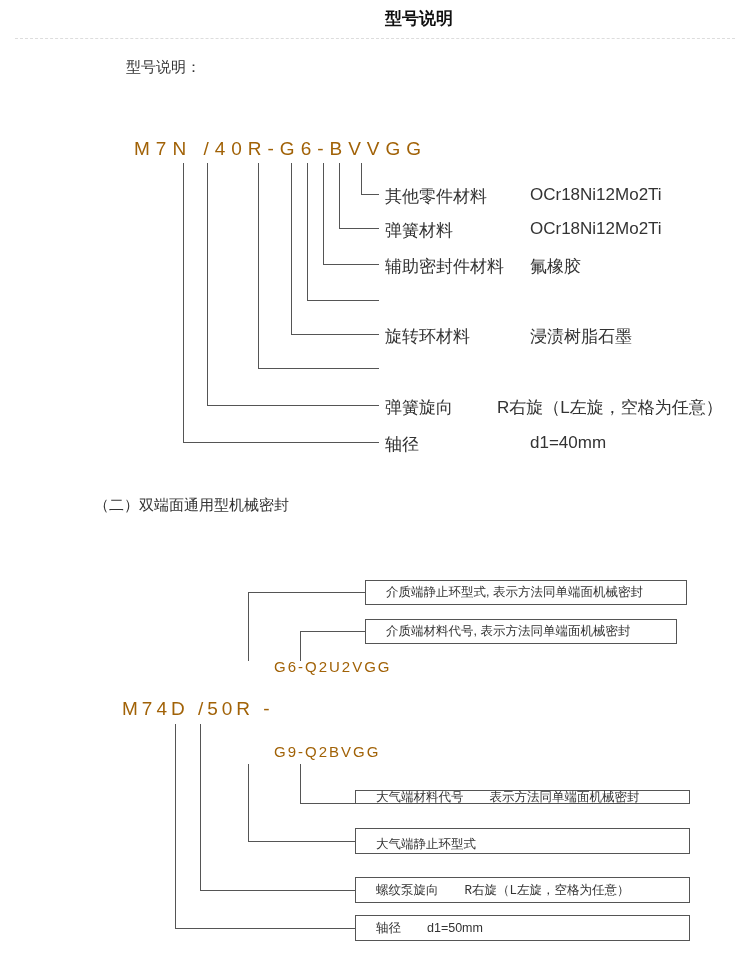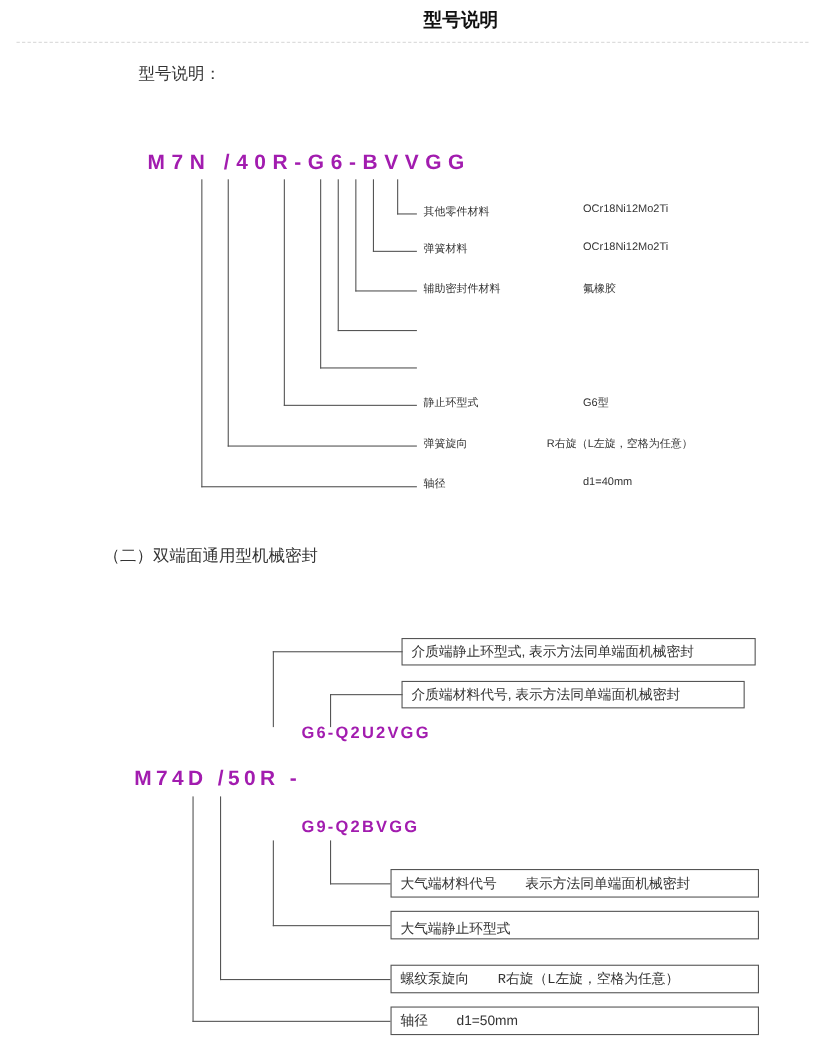--- a/index.html
+++ b/index.html
@@ -3,30 +3,30 @@
 <meta charset="utf-8">
 <style>
   html,body{margin:0;padding:0;background:#fff;}
   body{font-family:"Liberation Sans","DejaVu Sans",sans-serif;color:#333;}
   #page{position:relative;width:750px;height:959px;background:#fff;overflow:hidden;}
   .abs{position:absolute;white-space:nowrap;padding-left:44px;}
   .page-title{left:0;top:7px;width:750px;text-align:center;font-size:17px;font-weight:bold;color:#111;}
   .divider{position:absolute;left:15px;top:38px;width:720px;height:0;border-top:1px dashed #ddd;}
   .intro{left:82px;top:58px;font-size:15px;color:#333;}
   .sec-heading{font-size:15px;color:#333;}
-  .code{font-weight:700;color:#a21caf;}
+  .code{font-weight:400;color:#a16207;}
   .code-lg{font-size:19px;letter-spacing:6px;}
   .code-md{font-size:15px;letter-spacing:2px;}
   .conn{position:absolute;}
   .conn.dr{border-left:1px solid #555;border-bottom:1px solid #555;}
   .conn.ur{border-left:1px solid #555;border-top:1px solid #555;}
-  .row{position:absolute;left:385px;width:360px;height:18px;font-size:10px;text-decoration:underline;}
+  .row{position:absolute;left:385px;width:360px;height:18px;font-size:17px;text-decoration:underline;}
   .row .lname{position:absolute;left:0;top:0;white-space:nowrap;}
   .row .lval{position:absolute;left:145px;top:0;white-space:nowrap;}
-  .cbox{position:absolute;border:1px solid #555;font-size:12.5px;color:#333;display:flex;align-items:center;padding:0 8px;box-sizing:border-box;white-space:nowrap;background:#fff;}
+  .cbox{position:absolute;border:1px solid #555;font-size:12.5px;color:#333;display:flex;align-items:center;padding:0 20px;box-sizing:border-box;white-space:nowrap;background:#fff;}
   .cbox .gap{margin-left:26px;}
 </style>
 </head>
 <body>
 
 <div id="page">
 
   <div class="abs page-title">型号说明</div>
   <div class="divider"></div>
   <div class="abs intro">型号说明：</div>
@@ -47,23 +47,23 @@
     <span class="lval">OCr18Ni12Mo2Ti</span>
   </div>
   <div class="row" style="top:219px;">
     <span class="lname">弹簧材料</span>
     <span class="lval">OCr18Ni12Mo2Ti</span>
   </div>
   <div class="row" style="top:255px;">
     <span class="lname">辅助密封件材料</span>
     <span class="lval">氟橡胶</span>
   </div>
-  <div class="row" style="top:359px;">
-    <span class="lname">静止环型式</span>
-    <span class="lval">G6型</span>
+  <div class="row" style="top:325px;">
+    <span class="lname">旋转环材料</span>
+    <span class="lval">浸渍树脂石墨</span>
   </div>
   <div class="row" style="top:396px;">
     <span class="lname">弹簧旋向</span>
     <span class="lval" style="left:112px;">R右旋（L左旋，空格为任意）</span>
   </div>
   <div class="row" style="top:433px;">
     <span class="lname">轴径</span>
     <span class="lval">d1=40mm</span>
   </div>
 
@@ -81,21 +81,21 @@
 
   <div class="abs code code-md" style="left:230px;top:658px;">G6-Q2U2VGG</div>
   <div class="abs code code-lg" style="left:78px;top:698px;letter-spacing:4px;">M74D /50R -</div>
   <div class="abs code code-md" style="left:230px;top:743px;">G9-Q2BVGG</div>
 
   <div class="conn dr" style="left:175px;top:724px;width:180px;height:204px;"></div>
   <div class="conn dr" style="left:200px;top:724px;width:155px;height:166px;"></div>
   <div class="conn dr" style="left:248px;top:764px;width:107px;height:77px;"></div>
   <div class="conn dr" style="left:300px;top:764px;width:55px;height:39px;"></div>
 
-  <div class="cbox" style="left:355px;top:790px;width:335px;height:26px;">
+  <div class="cbox" style="left:355px;top:790px;width:335px;height:14px;">
     <span>大气端材料代号</span>
     <span class="gap">表示方法同单端面机械密封</span>
   </div>
   <div class="cbox" style="left:355px;top:828px;width:335px;height:26px;align-items:flex-end;">
     <span>大气端静止环型式</span>
     <span class="gap"></span>
   </div>
   <div class="cbox" style="left:355px;top:877px;width:335px;height:26px;font-family:Liberation Mono, monospace;">
     <span>螺纹泵旋向</span>
     <span class="gap">R右旋（L左旋，空格为任意）</span>

